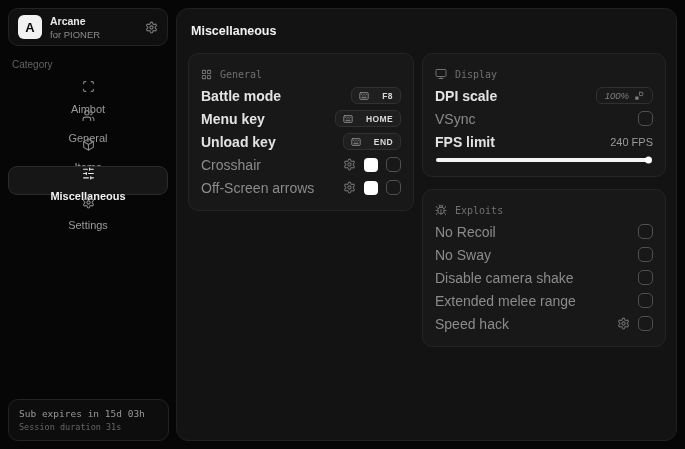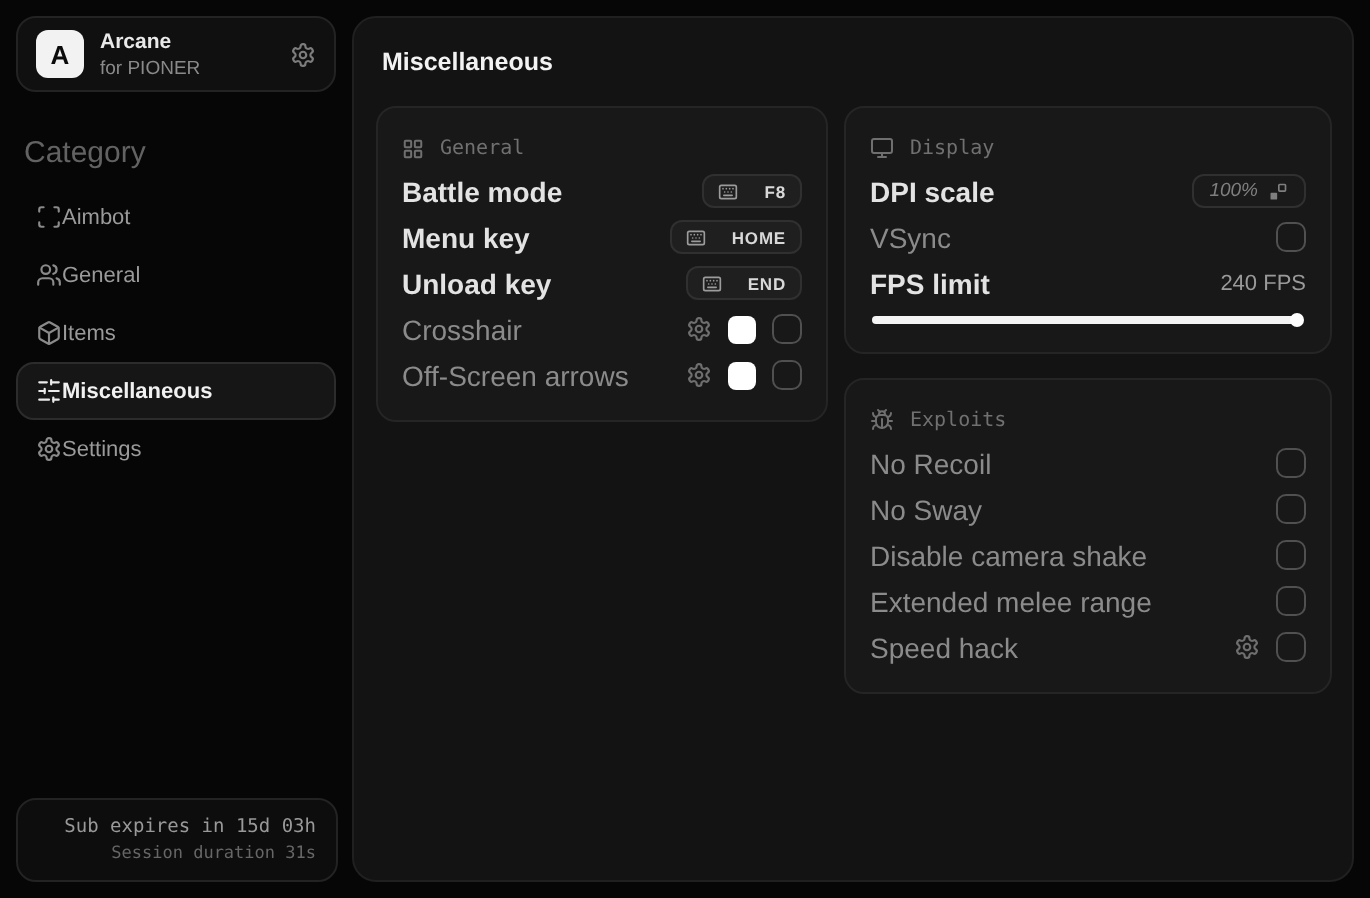--- a/index.html
+++ b/index.html
@@ -10,31 +10,31 @@
   
   .sidebar { position:absolute; left:0; top:0; width:176px; height:449px; padding:8px; }
   .brand-card { display:flex; align-items:center; gap:8px; height:38px; padding:0 9px;
                 background:#101010; border:1px solid #232323; border-radius:10px; }
   .logo { width:24px; height:24px; border-radius:6px; background:#f2f2f2; color:#0b0b0b;
           font-weight:bold; font-size:13px; display:flex; align-items:center; justify-content:center; }
   .brand-name { color:#e9e9e9; font-size:10.5px; font-weight:700; }
   .brand-sub  { color:#8a8a8a; font-size:9.5px; margin-top:2px; }
   .brand-gear { margin-left:auto; color:#7d7d7d; display:flex; }
 
-  .category-label { color:#626262; font-size:15px; margin:22px 4px 9px; }
+  .category-label { color:#626262; font-size:10px; margin:13px 4px 9px; }
 
   .nav { display:flex; flex-direction:column; gap:0; }
-  .nav-item { display:flex; align-items:center; height:29px; padding:0 9px;
-              color:#9a9a9a; font-size:11px; border:1px solid transparent; border-radius:9px; cursor:pointer; }
+  .nav-item { display:flex; align-items:center; gap:10px; height:29px; padding:0 9px;
+              color:#9a9a9a; font-size:11px; border:1px solid transparent; border-radius:9px; cursor:pointer;flex-direction:column; }
   .nav-item .icn { display:flex; color:#8a8a8a; }
   .nav-item.active { background:#161616; border-color:#2c2c2c; color:#f1f1f1; font-weight:600; }
   .nav-item.active .icn { color:#eaeaea; }
 
   .footer-card { position:absolute; left:8px; right:7px; bottom:8px; background:#0d0d0d;
-                 border:1px solid #232323; border-radius:10px; padding:8px 10px;text-align:right; }
+                 border:1px solid #232323; border-radius:10px; padding:8px 10px; }
   .sub-line { font-family:"DejaVu Sans Mono",monospace; font-size:9.5px; color:#999999; }
   .session-line { font-family:"DejaVu Sans Mono",monospace; font-size:8.5px; color:#666666; margin-top:3px; }
 
   
   .main { position:absolute; left:176px; top:8px; right:8px; bottom:8px; background:#131313;
           border:1px solid #202020; border-radius:12px; padding:13px 10px 13px 11px; }
   .page-title { color:#f2f2f2; font-size:12.5px; font-weight:700; margin:2px 0 15px 3px; }
   .columns { display:flex; gap:8px; align-items:flex-start; }
   .col-left { width:226px; }
   .col-right { flex:1; display:flex; flex-direction:column; gap:12px; }

